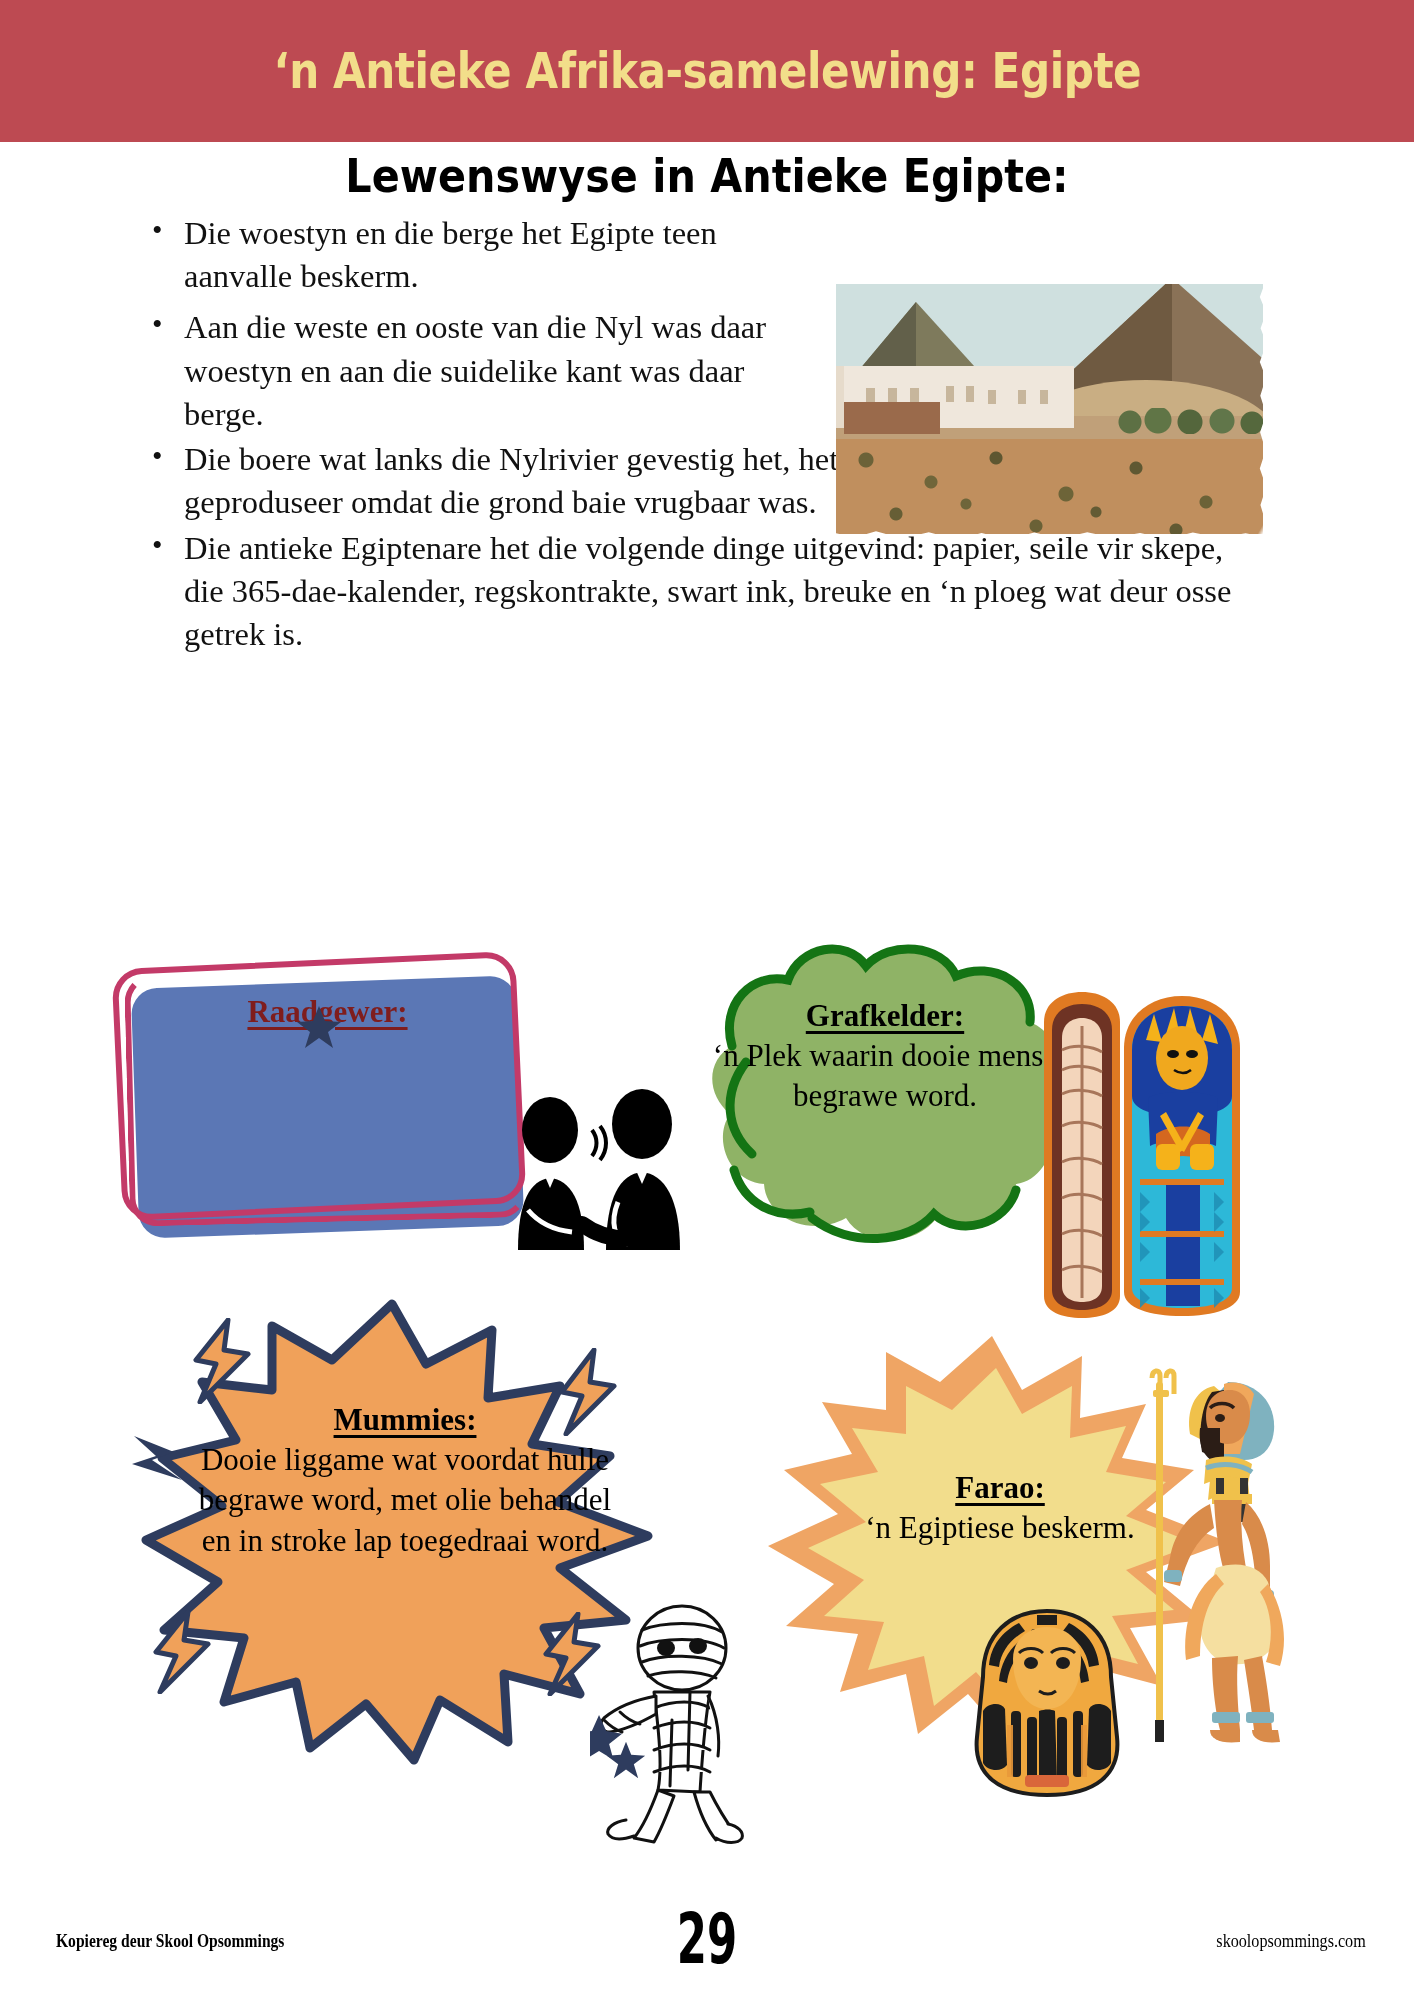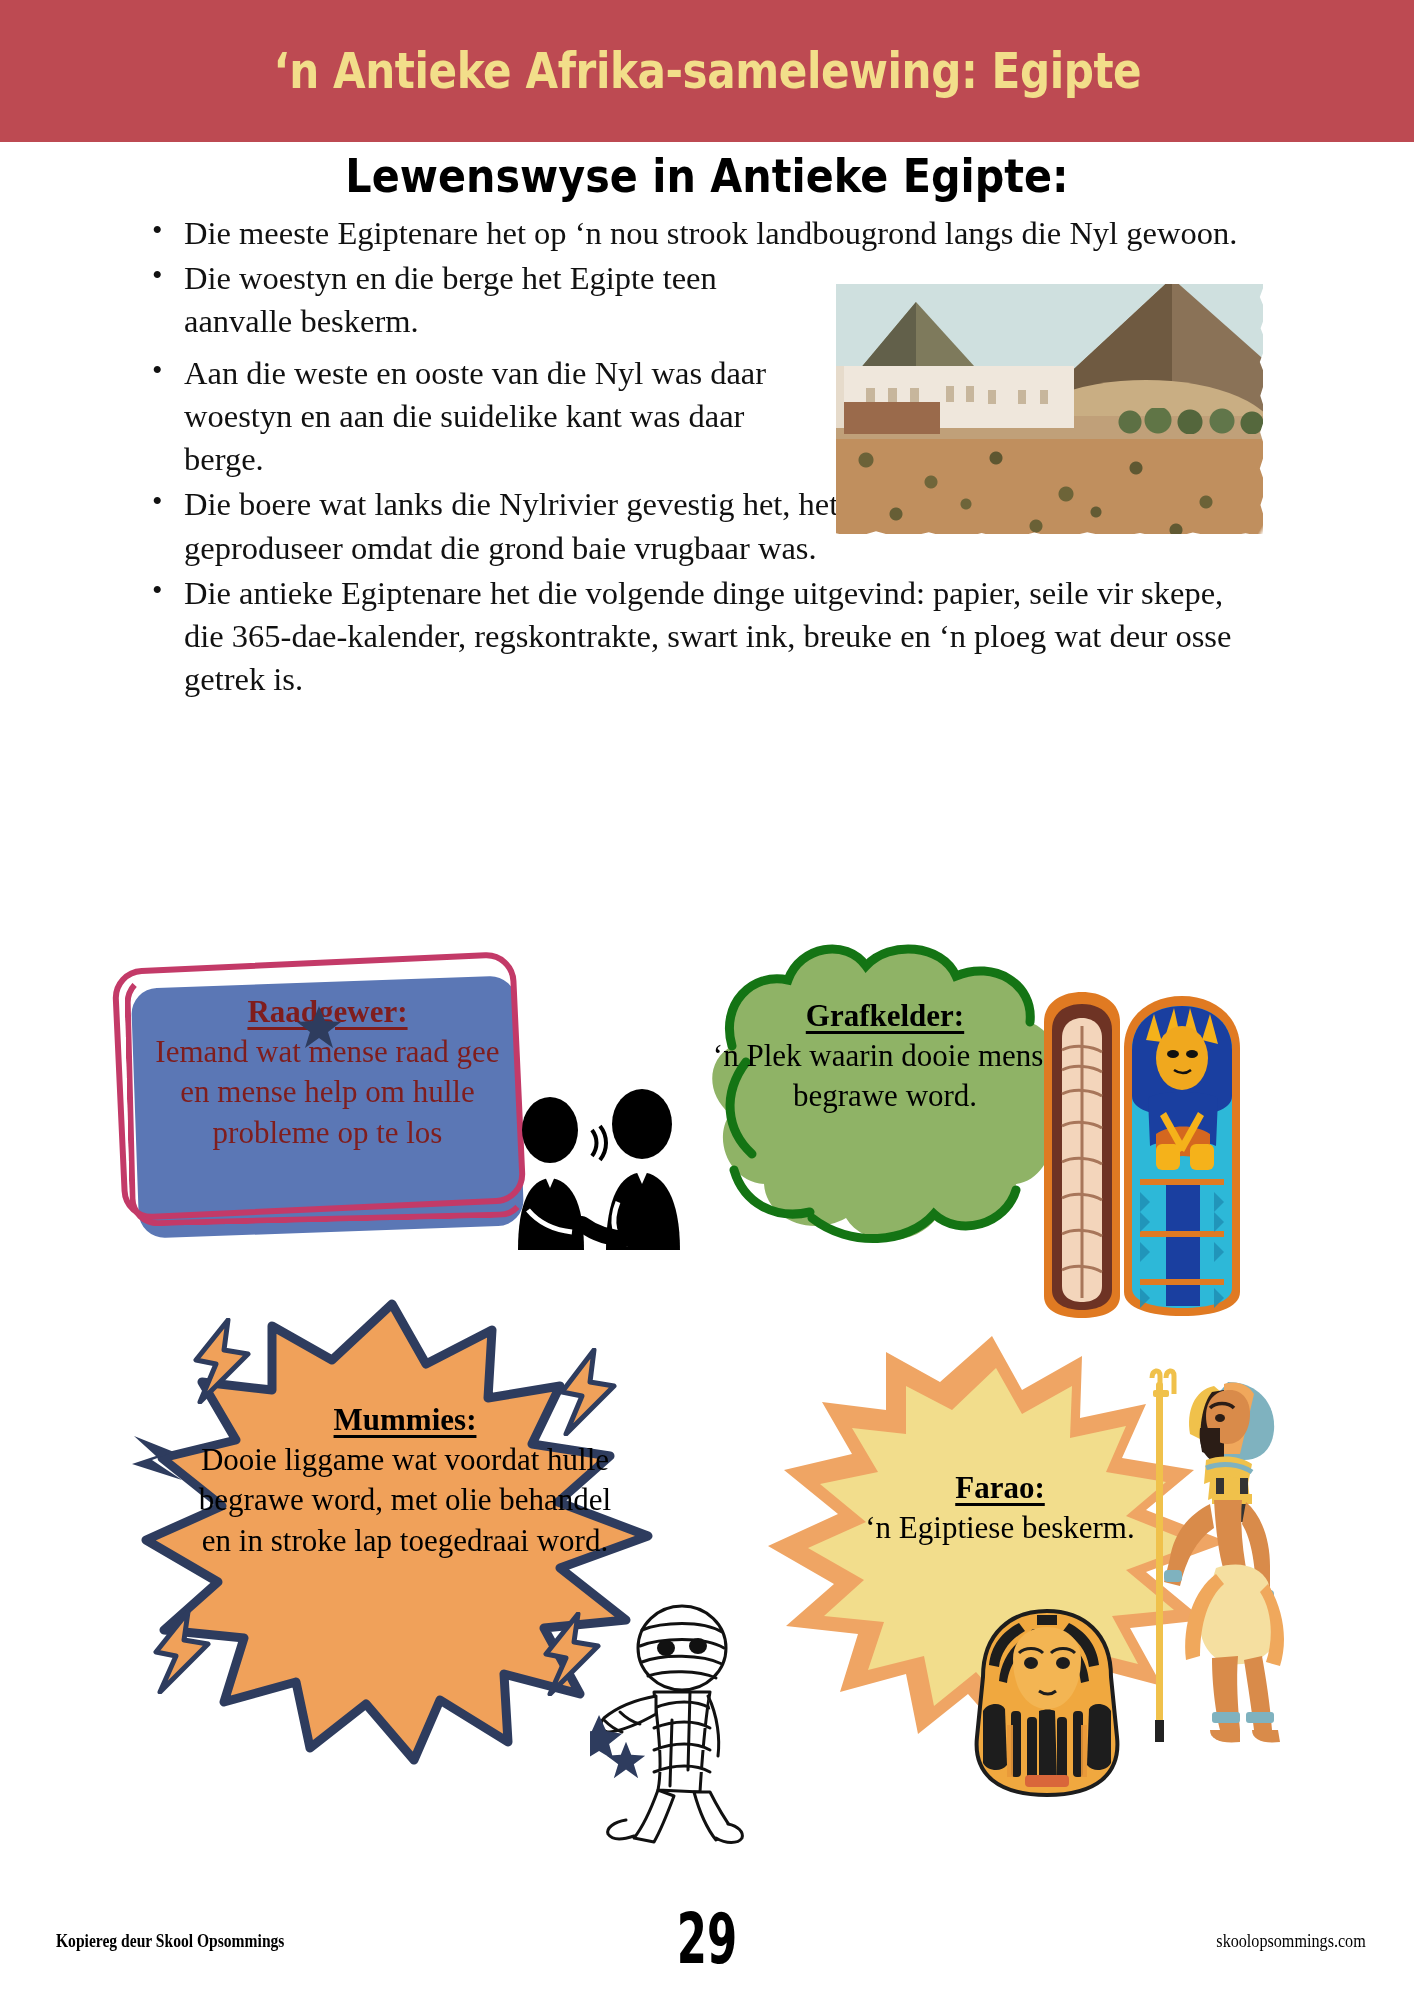--- a/index.html
+++ b/index.html
@@ -266,21 +266,20 @@
 </head>
 <body>
 
 <div class="header-band">
   <div class="header-title">‘n Antieke Afrika-samelewing: Egipte</div>
 </div>
 
 <div class="subtitle">Lewenswyse in Antieke Egipte:</div>
 
 <div class="bullets">
-  <div class="bullet">Die meeste Egiptenare het op ‘n nou strook landbougrond langs die Nyl gewoon.</div>
   <div class="bullet narrow gap">Die woestyn en die berge het Egipte teen aanvalle beskerm.</div>
   <div class="bullet narrow">Aan die weste en ooste van die Nyl was daar woestyn en aan die suidelike kant was daar berge.</div>
   <div class="bullet">Die boere wat lanks die Nylrivier gevestig het, het genoeg kos vir almal geproduseer omdat die grond baie vrugbaar was.</div>
   <div class="bullet">Die antieke Egiptenare het die volgende dinge uitgevind: papier, seile vir skepe, die 365-dae-kalender, regskontrakte, swart ink, breuke en ‘n ploeg wat deur osse getrek is.</div>
 </div>
 
 <div class="photo">
   <div class="photo-inner">
     <div class="sky"></div>
     <div class="pyr-small"></div>
@@ -307,21 +306,20 @@
   <div class="torn-b"></div>
   <div class="torn-r"></div>
 </div>
 
 <div class="cb-raadgewer">
   <div class="fill"></div>
   <div class="stroke"></div>
   <div class="stroke2"></div>
   <div class="txt">
     <div class="cb-title">Raadgewer:</div>
-    <div class="cb-body">Iemand wat mense raad gee en mense help om hulle probleme op te los</div>
   </div>
 </div>
 
 <div class="cb-grafkelder">
   <svg width="460" height="372" viewBox="0 0 460 372">
     <path d="M72,128 C60,86 92,54 128,62 C140,28 186,20 206,48
              C230,22 282,26 296,58 C334,42 374,66 370,104
              C404,118 410,166 384,188 C404,216 388,262 356,266
              C352,304 304,320 278,298 C256,330 204,330 186,300
              C150,320 106,300 104,266 C70,264 52,222 70,196

